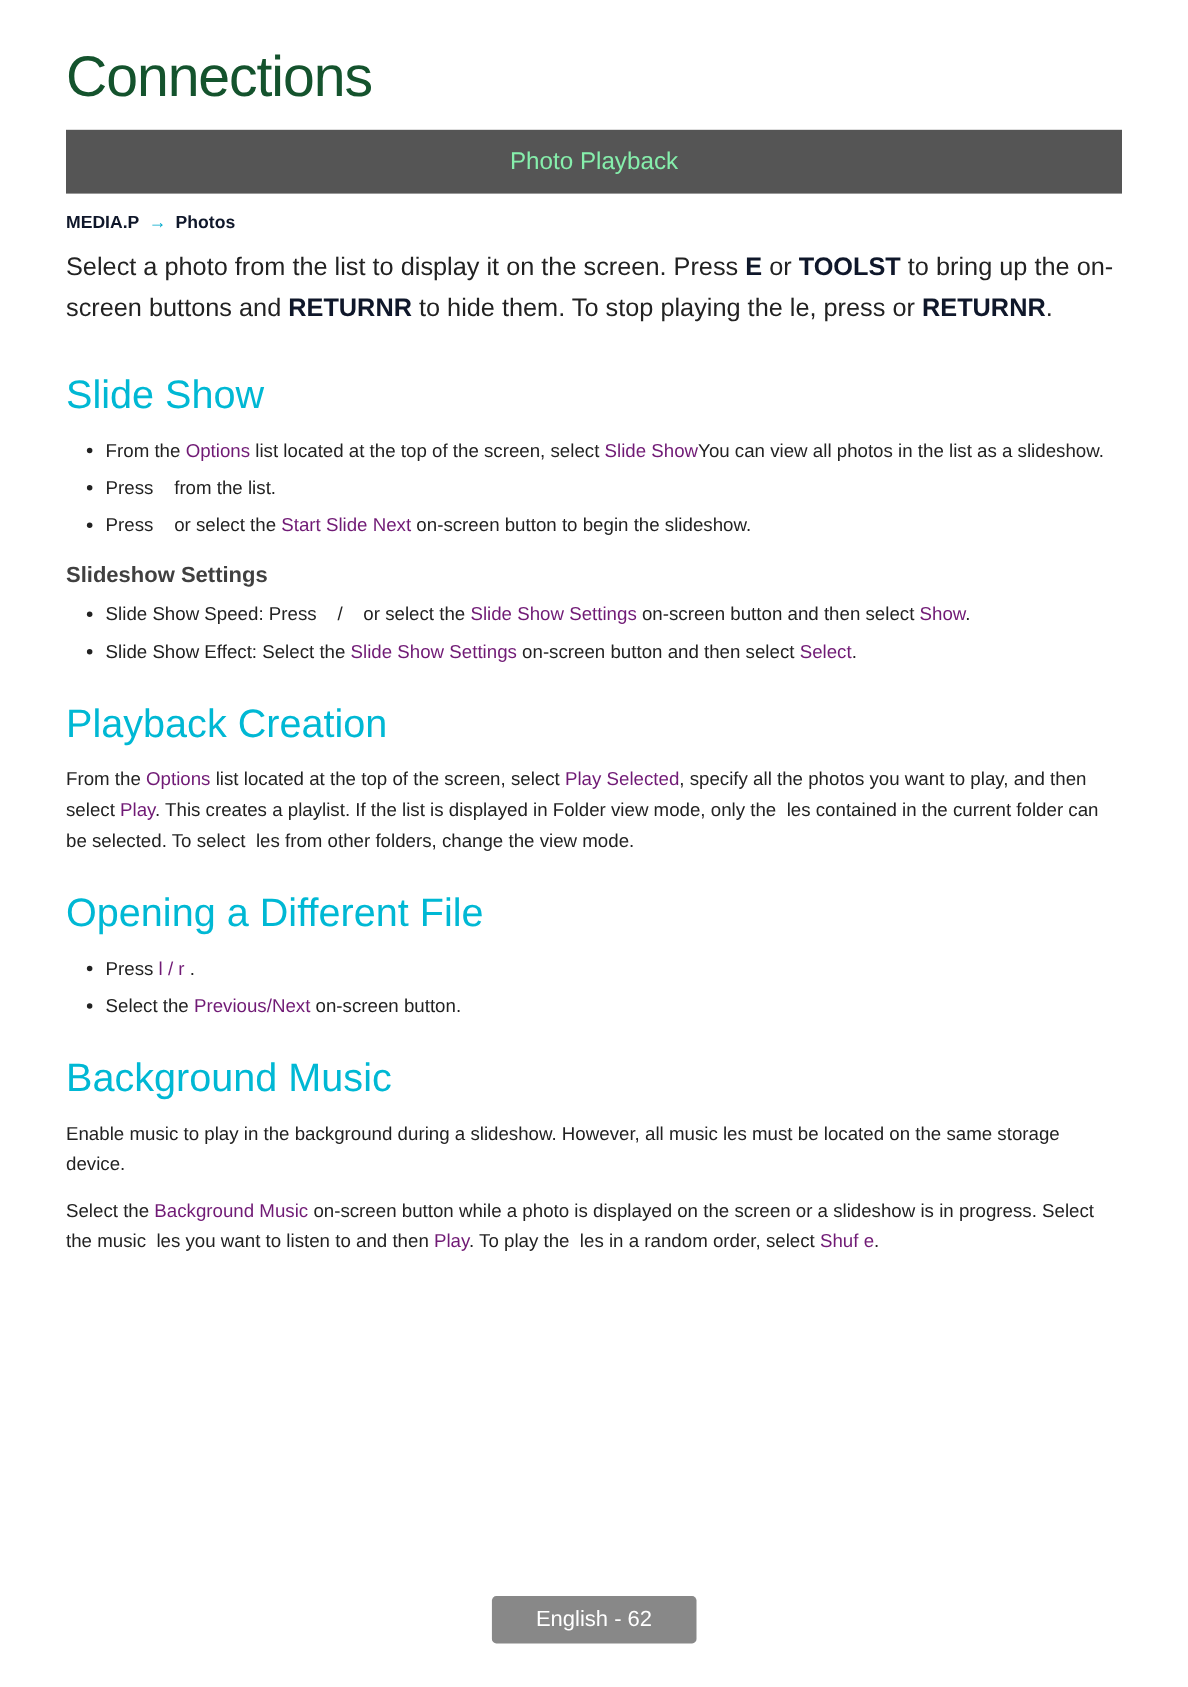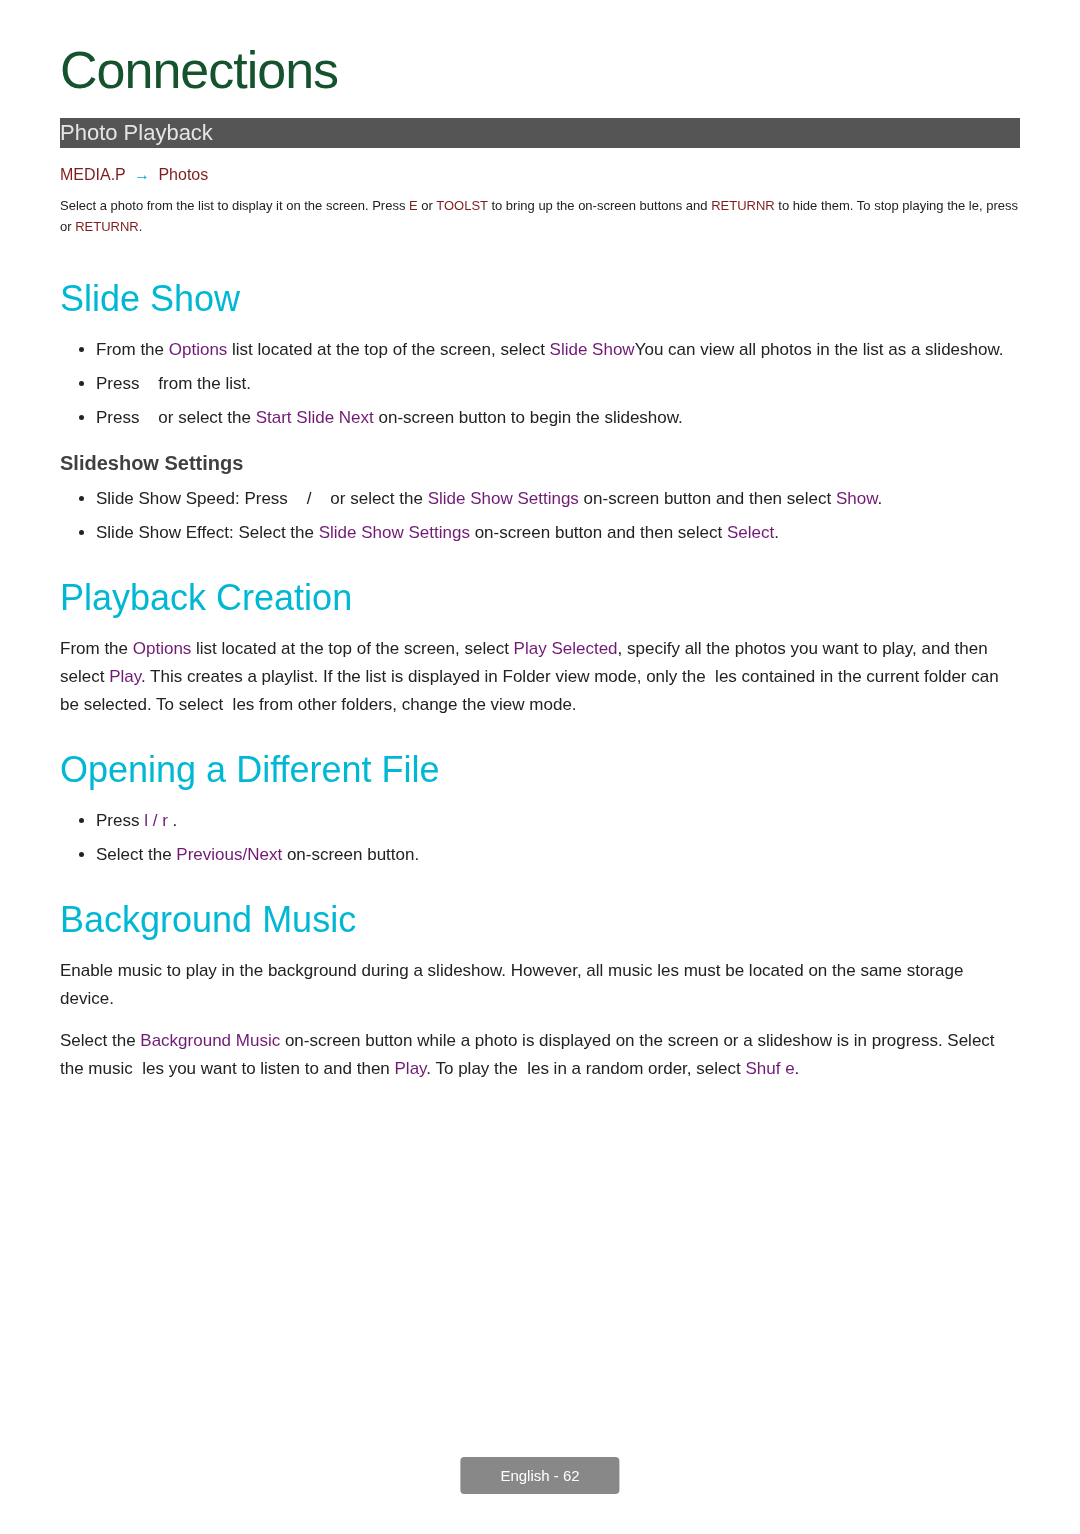--- a/index.html
+++ b/index.html
@@ -17,45 +17,46 @@
     .page-title {
       font-size: 52px;
       font-weight: 300;
       color: #14532d;
       margin-bottom: 18px;
       letter-spacing: -1px;
     }
 
     .section-header {
       background: #555555;
-      color: #e5e5e5;
+      color: #86efac;
+      text-align: center;
       font-size: 22px;
-      padding: 2px 0;
+      padding: 16px 0;
       margin-bottom: 18px;
     }
 
     .breadcrumb {
       color: #00aacc;
       font-size: 16px;
       margin-bottom: 12px;
     }
 
     .breadcrumb .arrow {
       color: #00aacc;
       margin: 0 4px;
     }
 
     .intro-text {
-      font-size: 13px;
+      font-size: 23px;
       line-height: 1.6;
       margin-bottom: 40px;
       color: #222;
     }
 
-    .cyan { color: #7f1d1d; }
+    .cyan { color: #0f172a; font-weight: bold; }
     .cyan-link { color: #701a75; }
 
     .section-title {
       font-size: 36px;
       font-weight: 400;
       color: #00b8d4;
       margin-bottom: 16px;
       margin-top: 30px;
     }
 
@@ -88,21 +89,21 @@
     }
 
     .page-footer {
       position: absolute;
       bottom: 40px;
       left: 50%;
       transform: translateX(-50%);
       background: #888888;
       color: #ffffff;
       padding: 10px 40px;
-      font-size: 15px;
+      font-size: 20px;
       border-radius: 4px;
       margin-top: 33px;
     }
   </style>
 </head>
 <body>
 
 <h1 class="page-title">Connections</h1>
 
 <div class="section-header">

